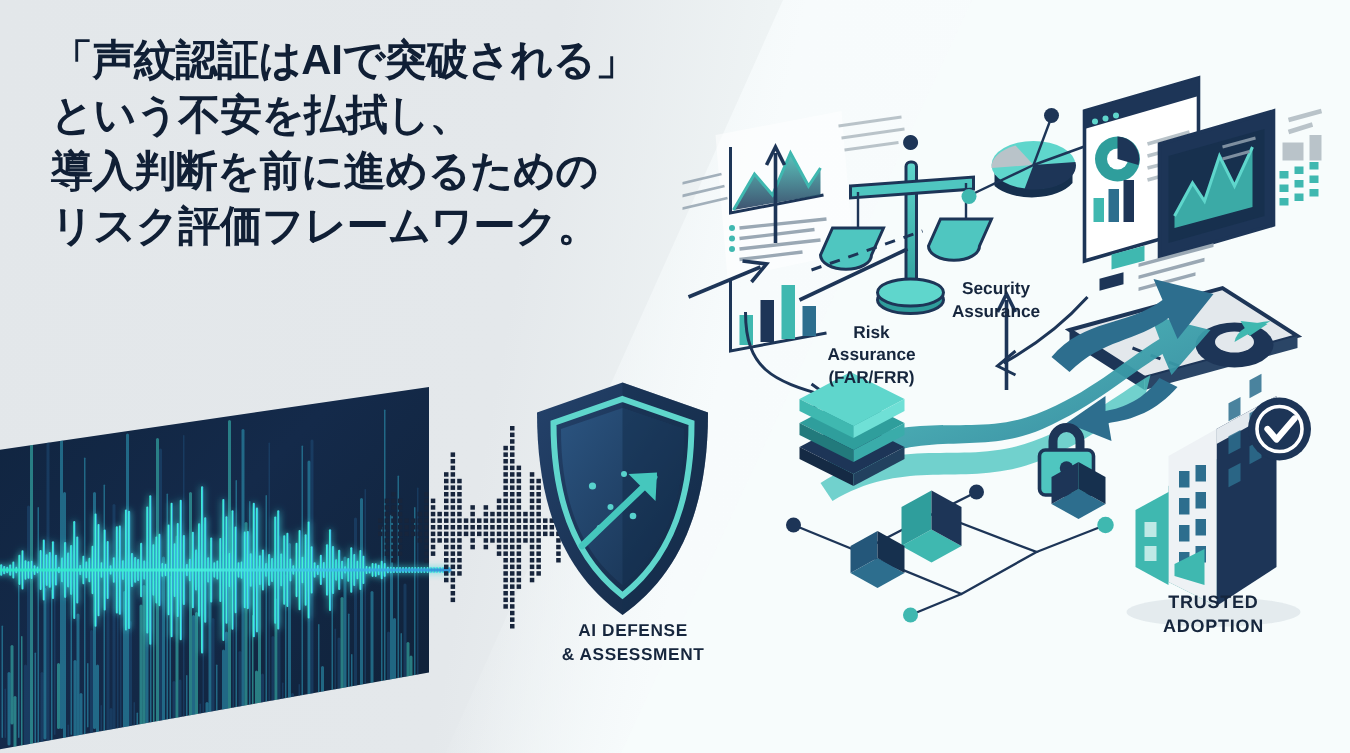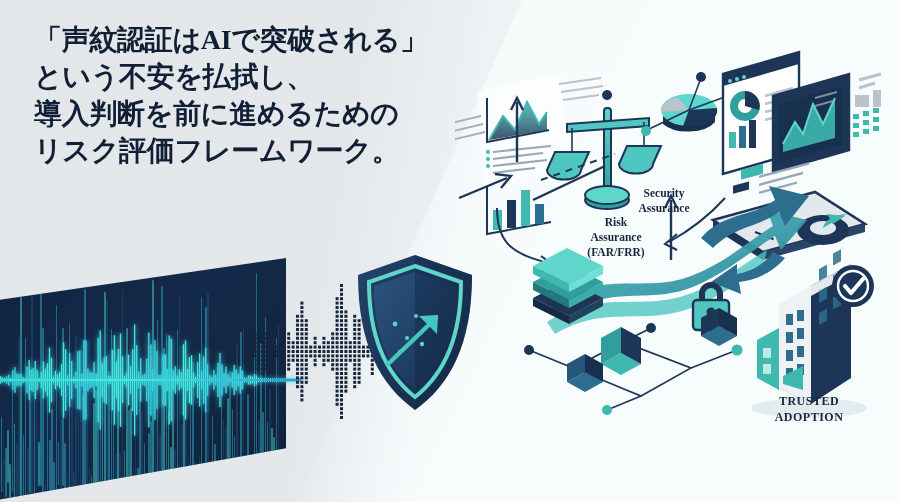--- a/index.html
+++ b/index.html
@@ -1,18 +1,18 @@
 <!DOCTYPE html>
 <html><head>
 <meta charset="utf-8">
 <style>
   html,body{margin:0;padding:0;background:#fff;}
   #stage{
     position:relative;width:900px;height:502px;overflow:hidden;
-    font-family:Liberation Serif, serif;
+    font-family:Liberation Sans, sans-serif;
     background:linear-gradient(100deg,#e3e7ea 0%,#e4e8eb 38%,#eef3f4 52%,#f6fafb 68%,#f8fcfd 100%);
   }
   
   .wedge{position:absolute;inset:0;
     background:linear-gradient(103deg,rgba(248,252,253,0) 40%,#f7fbfc 53%,#f8fcfd 100%);
     clip-path:polygon(33% 100%,58% 0,100% 0,100% 100%);}
   .wedge2{position:absolute;inset:0;background:#f7fbfc;
     clip-path:polygon(46% 100%,72% 0,100% 0,100% 100%);opacity:.85;}
 
   
@@ -33,21 +33,21 @@
 
   
   .shield{position:absolute;left:352px;top:252px;width:126px;height:162px;z-index:22;}
   .label-ai{position:absolute;left:352px;top:414px;width:140px;text-align:center;
     color:#16263d;font-size:11.5px;font-weight:700;line-height:1.35;letter-spacing:.4px;z-index:30;}
 
   
   .diagram{position:absolute;left:455px;top:50px;width:445px;height:400px;z-index:20;}
 
   .dlabel{position:absolute;color:#16263d;font-weight:700;text-align:center;z-index:33;line-height:1.3;}
-  #lbl-risk{left:561px;top:215px;width:110px;font-size:11.5px;}
+  #lbl-risk{left:526px;top:215px;width:110px;font-size:11.5px;}
   #lbl-sec{left:612px;top:186px;width:104px;font-size:11.5px;}
   #lbl-trust{left:746px;top:394px;width:126px;font-size:12px;letter-spacing:.5px;}
 </style>
 </head>
 <body>
 
 <div id="stage">
 
   <div class="wedge"></div>
   <div class="wedge2"></div>
@@ -670,20 +670,24 @@
     <g fill="#58d2cd">
       <circle cx="43" cy="72" r="2.4"></circle>
         <circle cx="55" cy="86" r="2"></circle>
       <circle cx="48" cy="100" r="2.2"></circle>
         <circle cx="64" cy="64" r="2"></circle>
       <circle cx="70" cy="92" r="2.2"></circle>
     </g>
     <path d="M36 112 L84 66" stroke="#45c7bd" stroke-width="4.5" stroke-linecap="round" fill="none"></path>
     <path d="M67 64 L86 63 L85 82 Z" fill="#45c7bd"></path>
   </svg>
+  <div class="label-ai">
+    <span>AI DEFENSE</span><br>
+    <span>&amp; ASSESSMENT</span>
+  </div>
 
   <svg class="diagram" viewBox="0 0 445 400">
     <defs>
       <linearGradient id="tealg" x1="0" y1="0" x2="0" y2="1">
         <stop offset="0" stop-color="#5fd6cc"></stop>
           <stop offset="1" stop-color="#2f9e9c"></stop>
       </linearGradient>
       <linearGradient id="areag" x1="0" y1="0" x2="0" y2="1">
         <stop offset="0" stop-color="#3fb8b0"></stop>
           <stop offset="1" stop-color="#1d3557"></stop>

